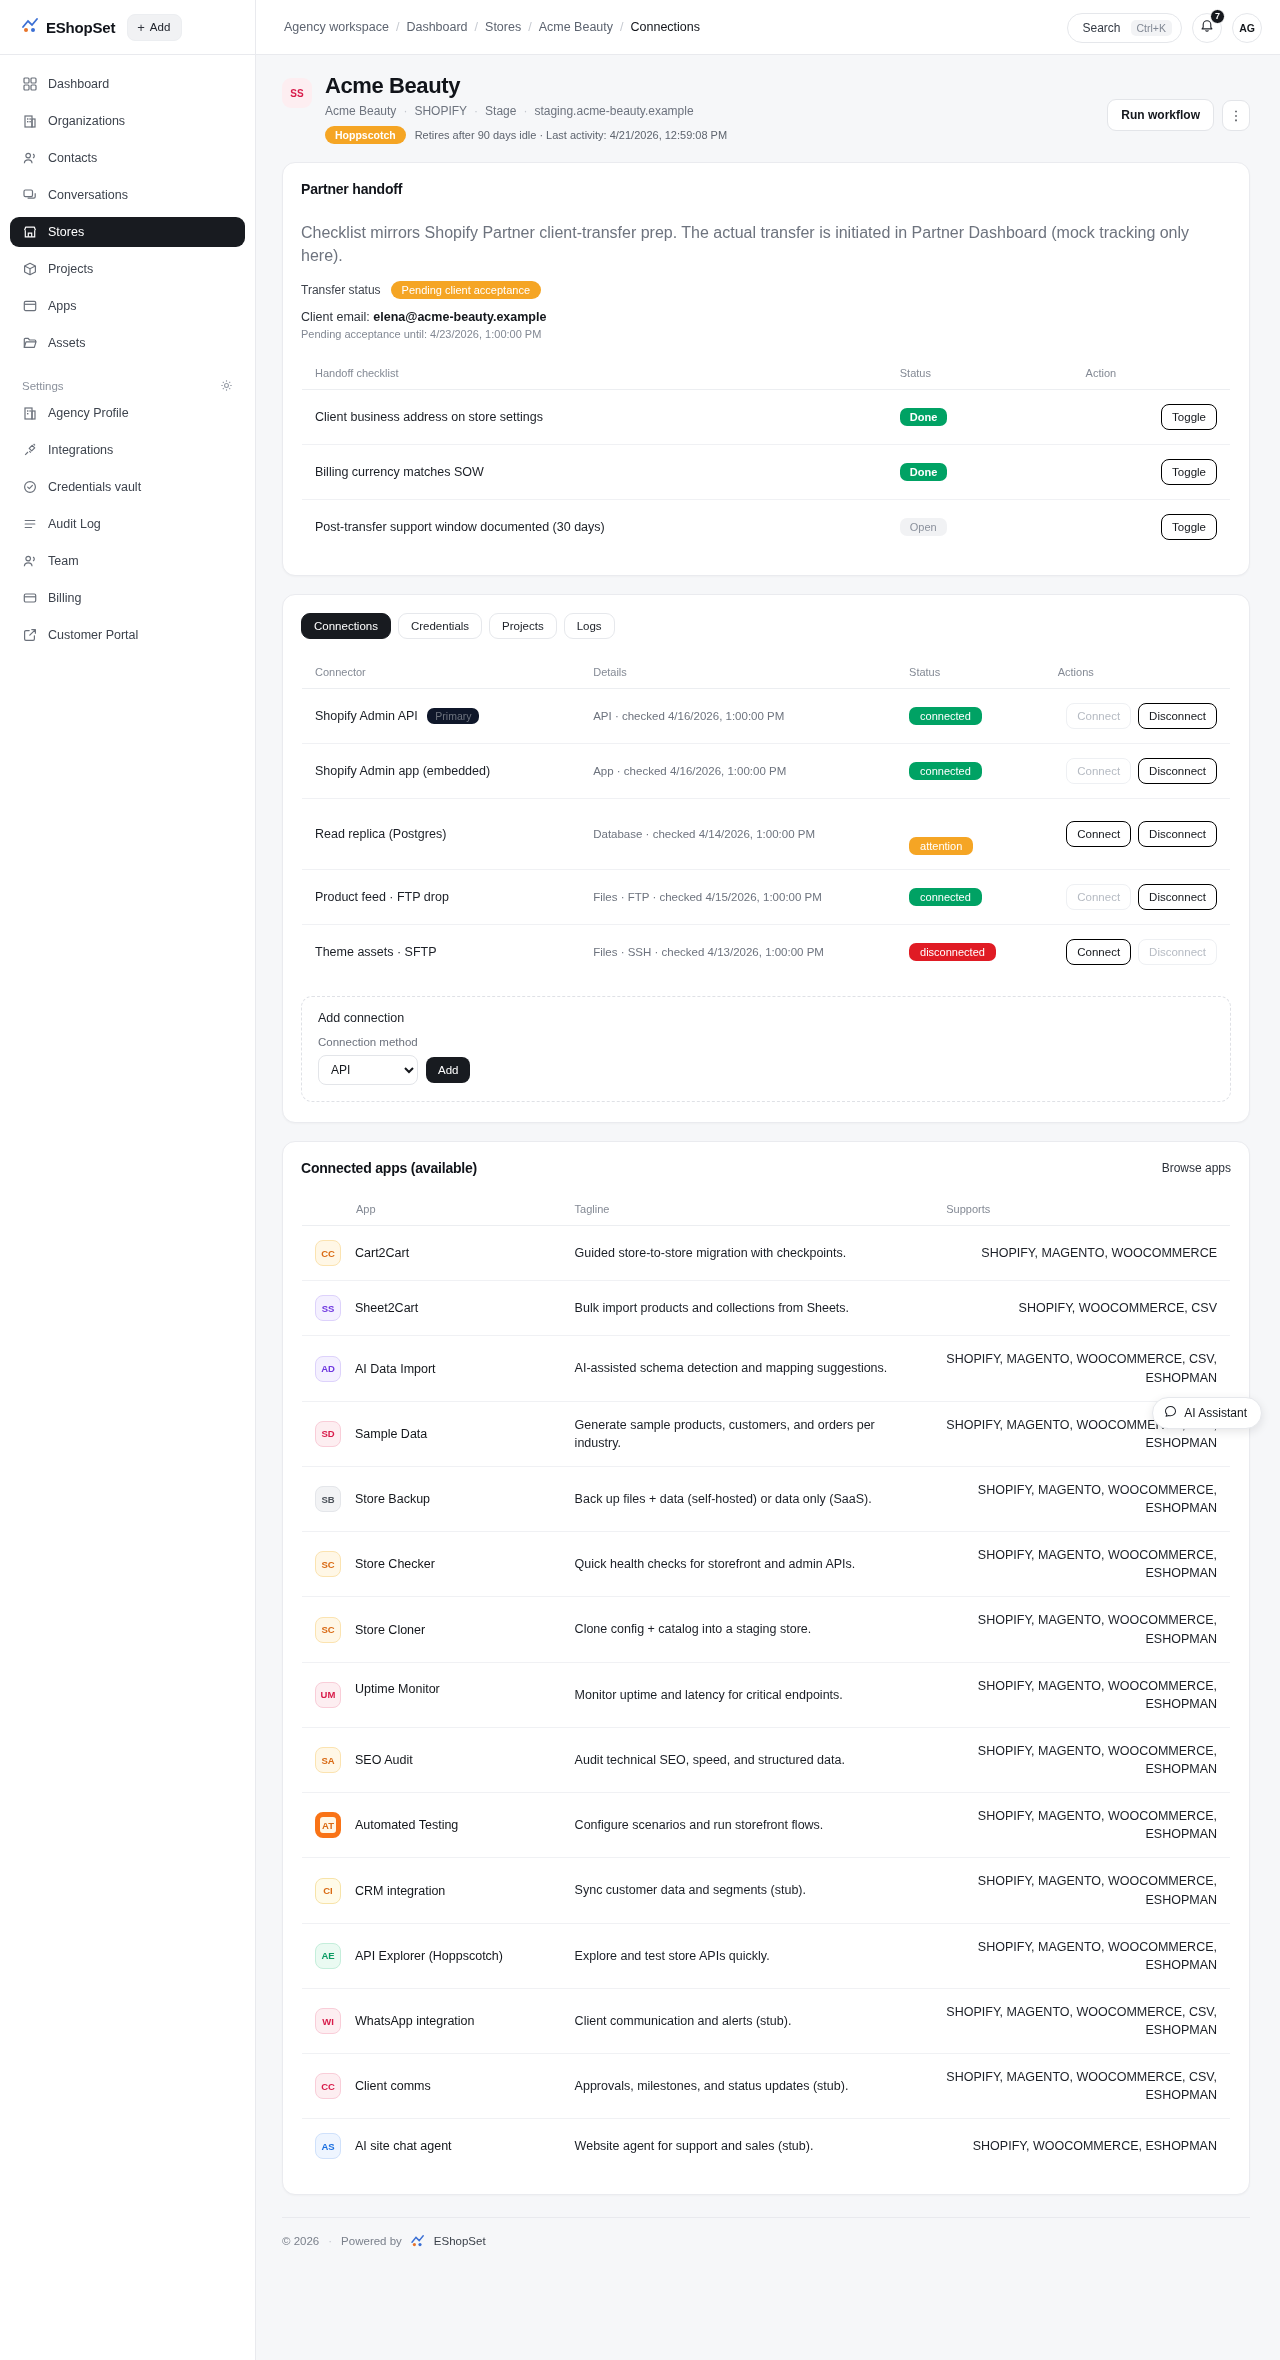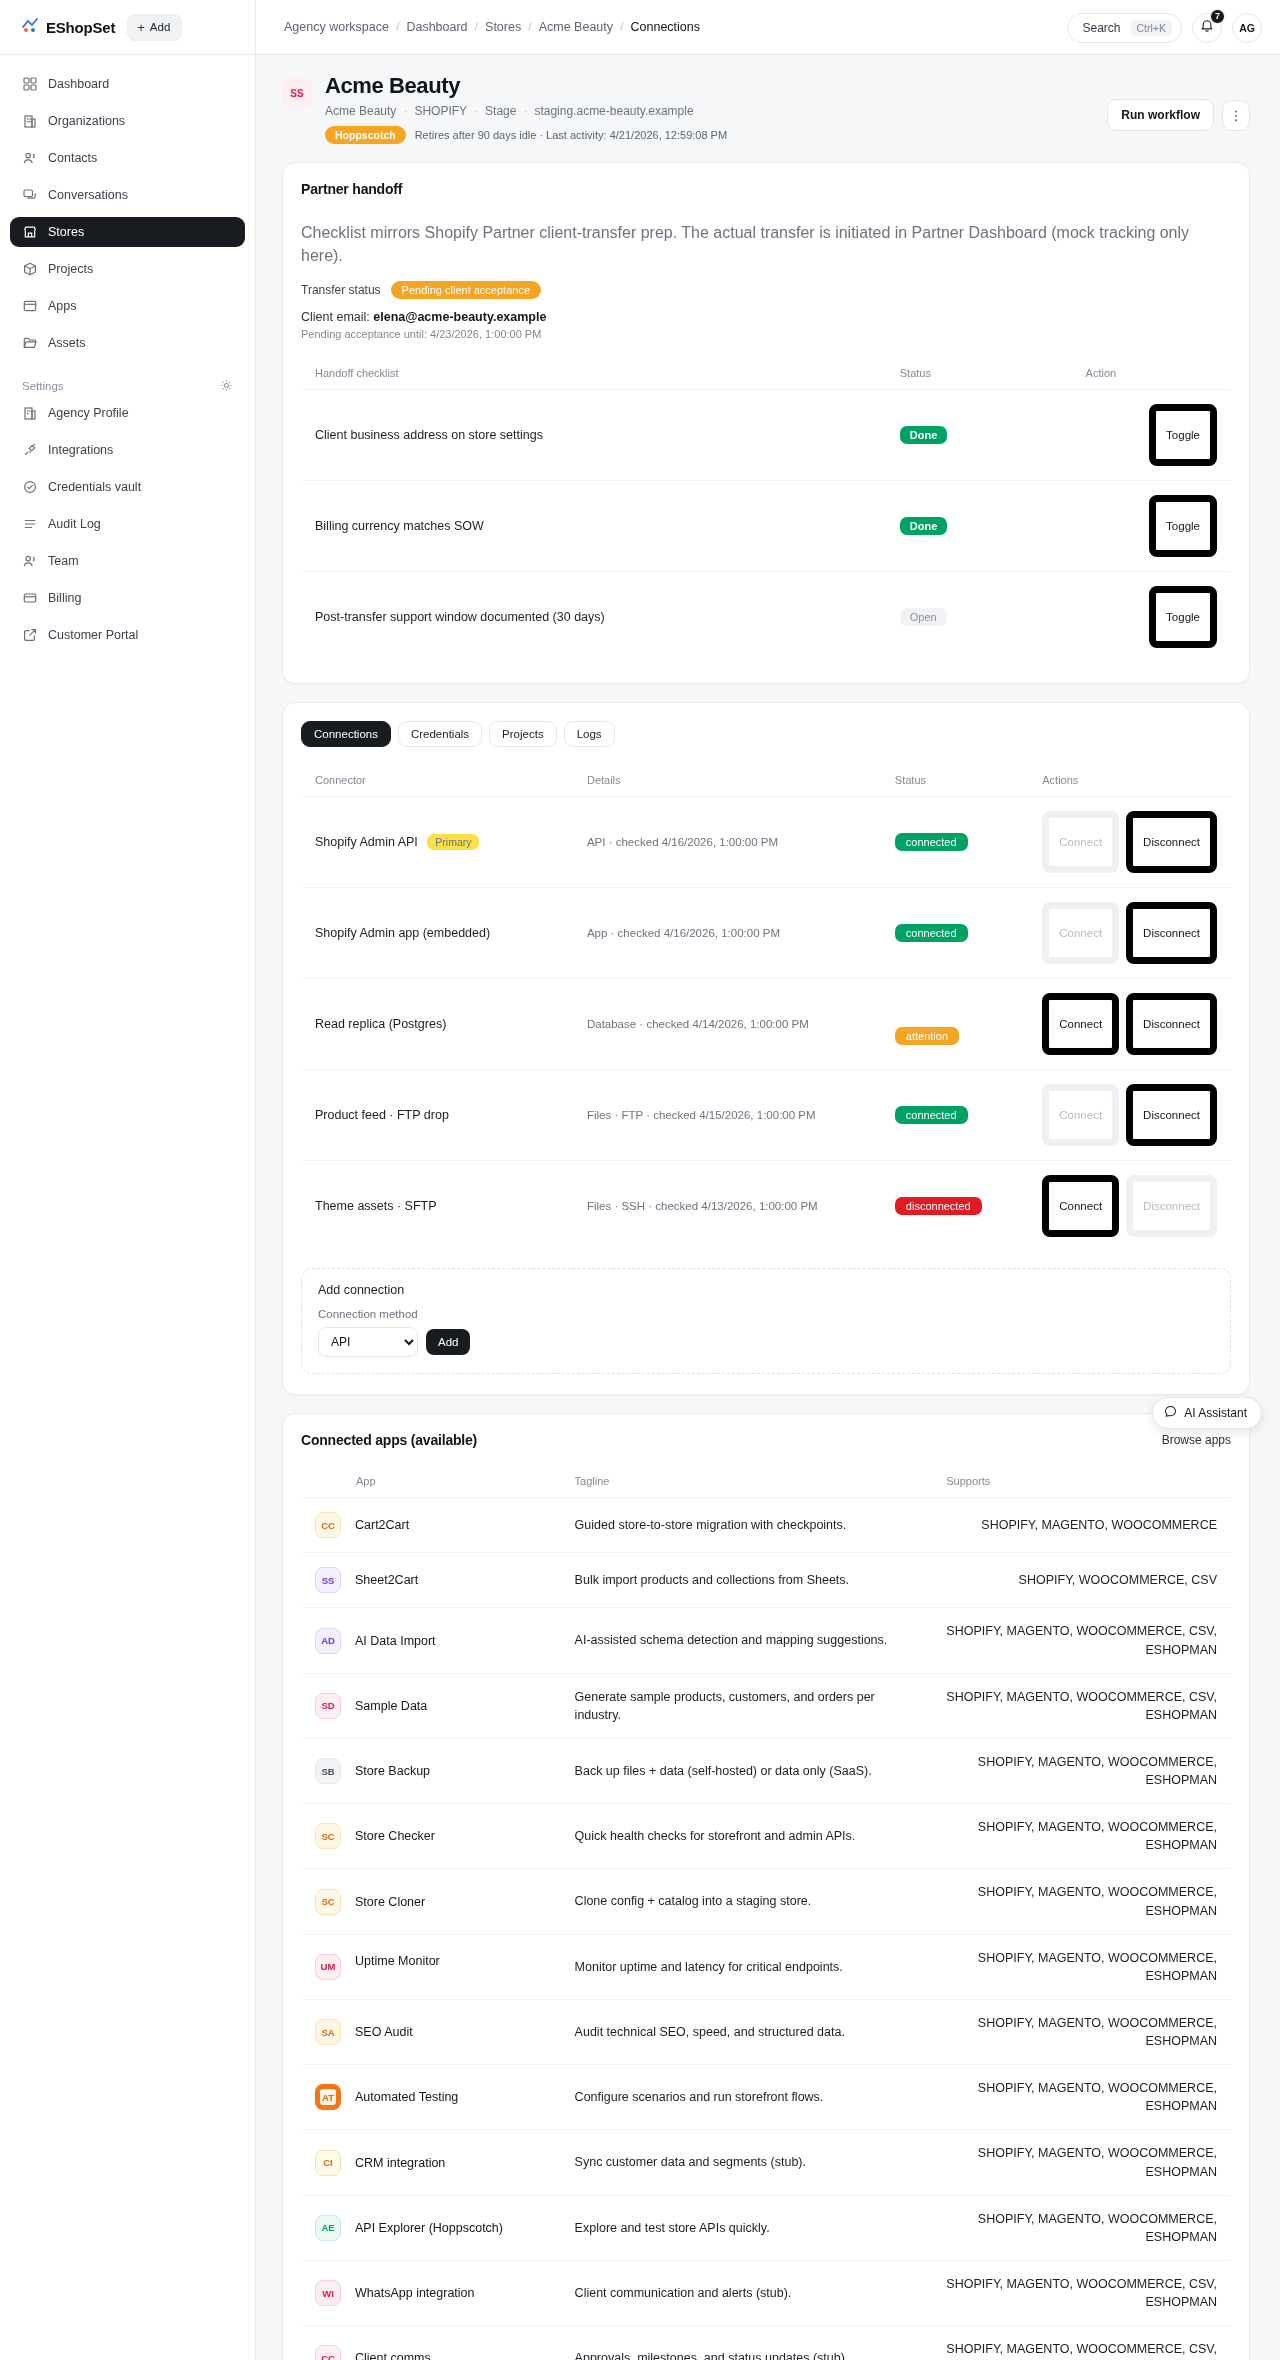--- a/index.html
+++ b/index.html
@@ -186,22 +186,22 @@
   }
   .badge-attention {
     display: inline-block; background: #f5a524; color: #fff;
     border-radius: 7px; font-size: 11px; padding: 3px 11px; margin-top: 24px;
   }
   .badge-disconnected {
     display: inline-block; background: #e01b24; color: #fff;
     border-radius: 7px; font-size: 11px; padding: 3px 11px;
   }
   .btn-sm {
-    background: #fff; border: 7px solid #000000; border-radius: 8px;
-    font-size: 11.5px; padding: 18px 10px; color: #14171c; cursor: pointer;
+    background: #fff; border: 1px solid #000000; border-radius: 8px;
+    font-size: 11.5px; padding: 6px 10px; color: #14171c; cursor: pointer;
   }
   .btn-sm.disabled { color: #b6bbc3; border-color: #eef0f3; cursor: default; }
   .btn-group { display: inline-flex; gap: 7px; justify-content: flex-end; }
 
   
   .tabs { display: flex; gap: 7px; }
   .tab {
     border: 1px solid #e6e8ec; border-radius: 9px; background: #fff;
     font-size: 11.5px; padding: 6px 12px; color: #21252c; cursor: pointer;
   }
@@ -562,21 +562,21 @@
         <thead>
           <tr>
             <th style="width:30%">Connector</th>
             <th style="width:34%">Details</th>
             <th style="width:16%">Status</th>
             <th class="ta-right">Actions</th>
           </tr>
         </thead>
         <tbody id="conn-body">
             <tr>
-              <td>Shopify Admin API <span style="background:#fde047;color:#6d737e;border-radius:7px;font-size:10.5px;padding:2px 8px;margin-left:6px">Primary</span></td>
+              <td>Shopify Admin API <span style="background:#0f172a;color:#6d737e;border-radius:7px;font-size:10.5px;padding:2px 8px;margin-left:6px">Primary</span></td>
               <td style="color:#6d737e;font-size:11.5px">API · checked 4/16/2026, 1:00:00 PM</td>
               <td><span class="badge-connected">connected</span></td>
               <td class="ta-right"><span class="btn-group">
                   <button class="btn-sm disabled">Connect</button>
                   <button class="btn-sm">Disconnect</button>
                 </span></td>
             </tr>
             <tr>
               <td>Shopify Admin app (embedded)</td>
               <td style="color:#6d737e;font-size:11.5px">App · checked 4/16/2026, 1:00:00 PM</td>

